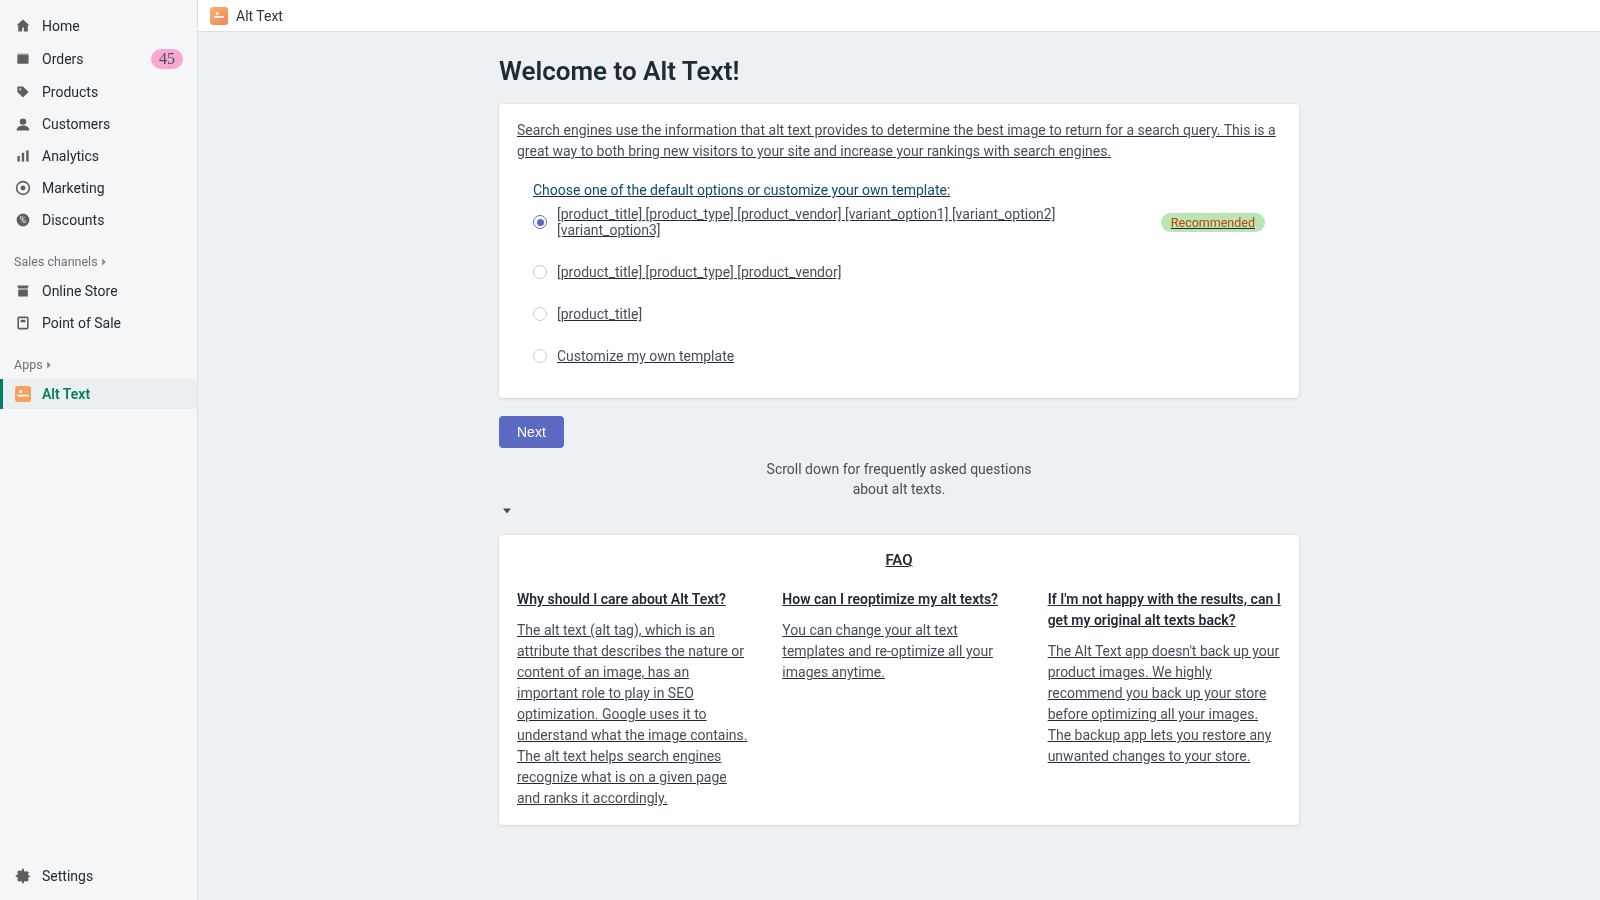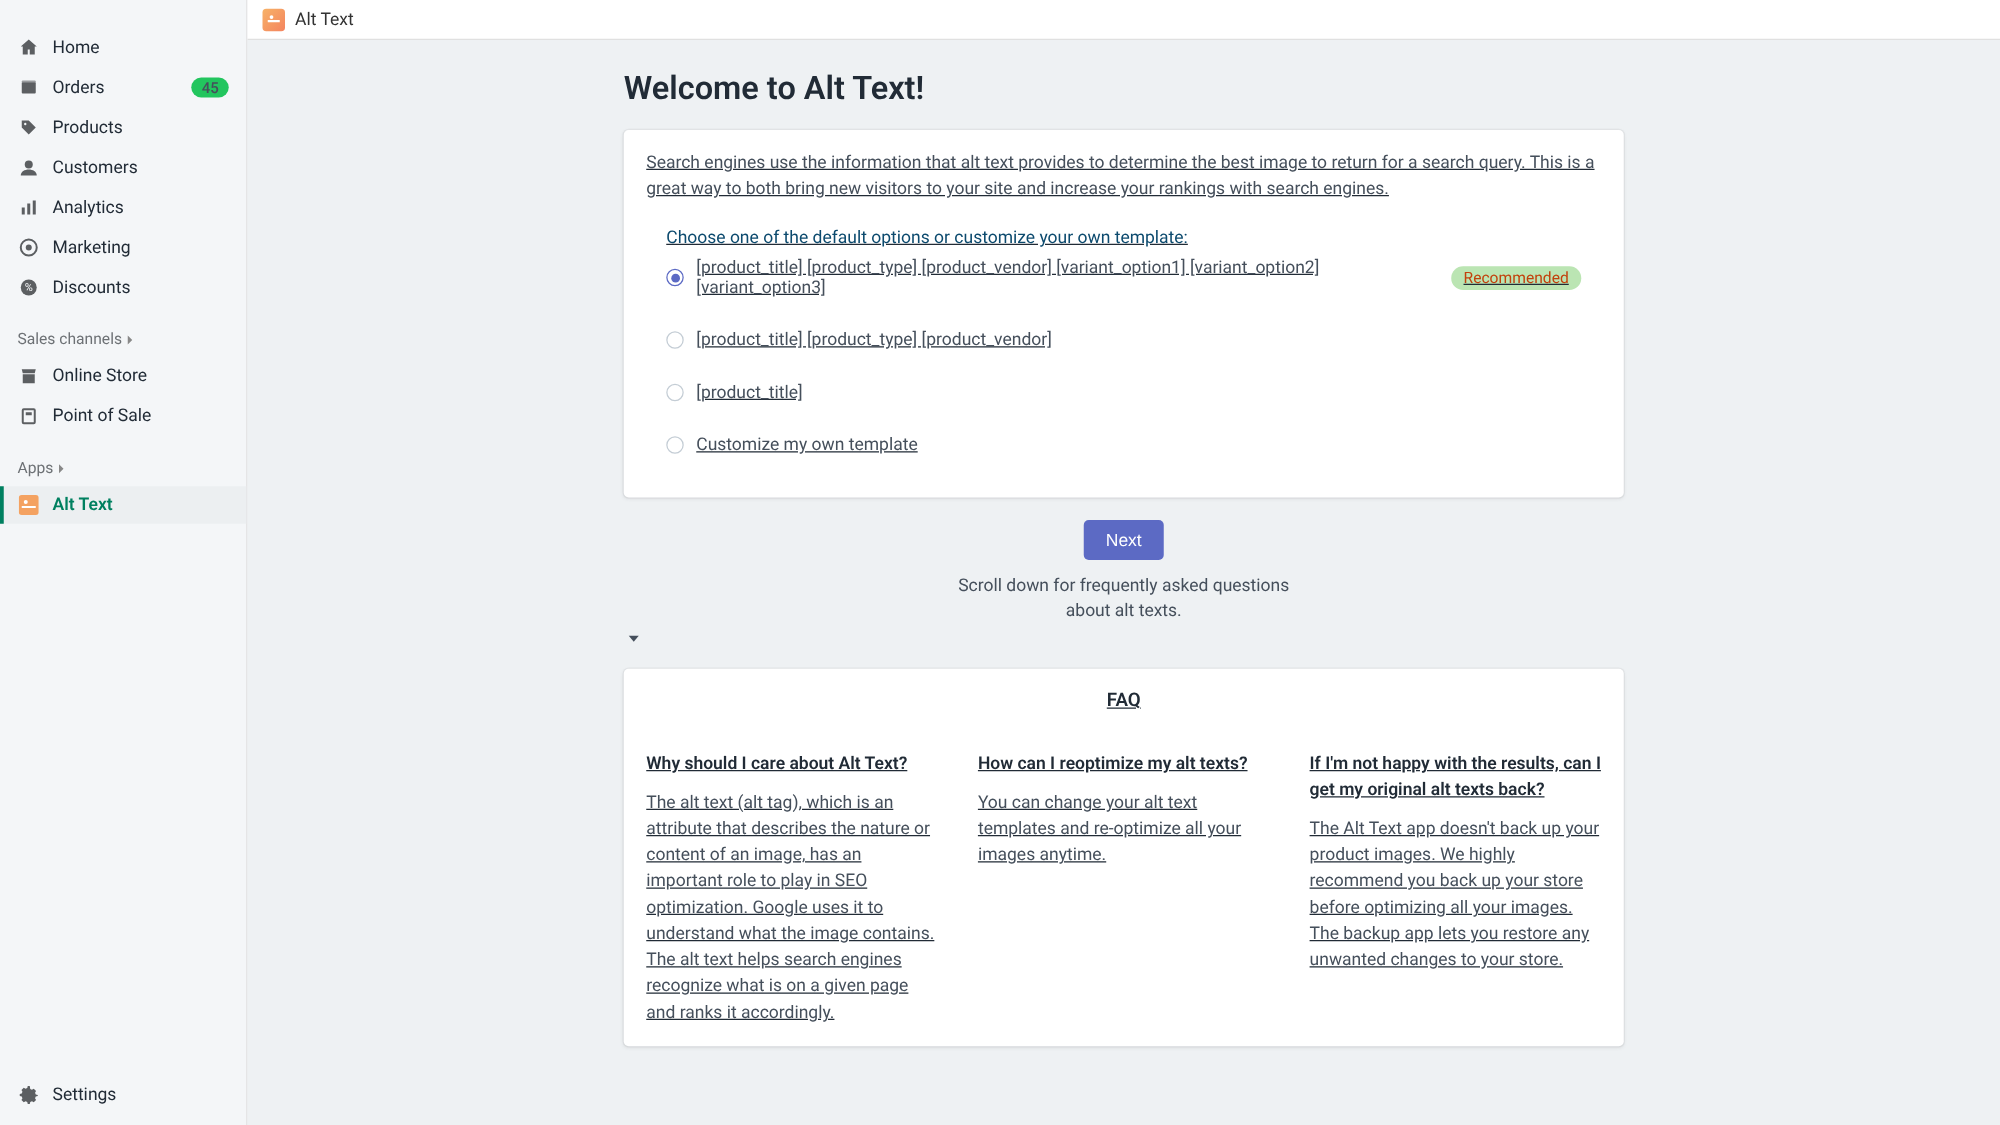--- a/index.html
+++ b/index.html
@@ -12,21 +12,21 @@
   height: 900px;
   overflow: hidden;
   display: flex;
 }
 .sidebar {
   width: 198px;
   background: #f4f6f8;
   border-right: 1px solid #e0e0e0;
   display: flex;
   flex-direction: column;
-  padding-top: 22px;
+  padding-top: 10px;
 }
 .sidebar-item {
   display: flex;
   align-items: center;
   padding: 6px 14px;
   cursor: pointer;
   color: #212b36;
   font-size: 14px;
   gap: 10px;
   margin: 1px 0;
@@ -35,26 +35,27 @@
 .sidebar-item.active {
   background: #eceff1;
   font-weight: 600;
   color: #008060;
   border-left: 3px solid #008060;
   padding-left: 11px;
 }
 .sidebar-item.active .icon { color: #008060; }
 .sidebar-item .label { flex: 1; }
 .badge {
-  background: #22c55e;
+  background: #f9a8d4;
   color: #454f5b;
-  font-size: 12px;
+  font-size: 16px;
   padding: 1px 8px;
   border-radius: 10px;
   font-weight: 500;
+  font-family: Liberation Serif, serif;
 }
 .sidebar-section {
   display: flex;
   align-items: center;
   justify-content: flex-start;
   padding: 6px 14px;
   color: #6d7175;
   font-size: 12.5px;
   margin-top: 12px;
   cursor: pointer;
@@ -120,36 +121,36 @@
   content: ""; width: 7px; height: 7px; border-radius: 50%; background: #5c6ac4;
 }
 .recommended-pill {
   background: #bbe5b3;
   color: #c2410c;
   font-size: 12.5px;
   padding: 2px 10px;
   border-radius: 12px;
   margin-left: 6px;
 }
-.button-row { display:flex; justify-content:center; margin-bottom:12px;}
+.button-row { display:flex; justify-content:flex-start; margin-bottom:12px;}
 .next-btn {
   background: #5c6ac4;
   color: #fff;
   border: none;
   padding: 8px 18px;
   border-radius: 4px;
   font-size: 14px;
   cursor: pointer;
 }
 .scroll-hint { text-align:center; color:#454f5b; font-size:14px; line-height:1.4; margin-bottom:4px;}
 .scroll-arrow { text-align:center; color:#454f5b; margin-bottom:16px;}
 .faq-title { font-weight:600; font-size:15px; margin-bottom:20px;text-align:center;}
 .faq-cols { display:flex; gap: 32px; }
 .faq-col { flex:1; font-size:14px; color:#454f5b; line-height:1.5;}
-.faq-q { font-weight:600; color:#212b36; margin-bottom:10px;margin-top:12px; }
+.faq-q { font-weight:600; color:#212b36; margin-bottom:10px; }
 svg { display:block; }
 </style>
 </head>
 <body>
 
 <nav class="sidebar">
   <div class="sidebar-item">
     <span class="icon">
         <svg width="16" height="16" viewBox="0 0 20 20" fill="currentColor">
           <path d="M10 2L2 9h2v8h5v-5h2v5h5V9h2z"></path>

